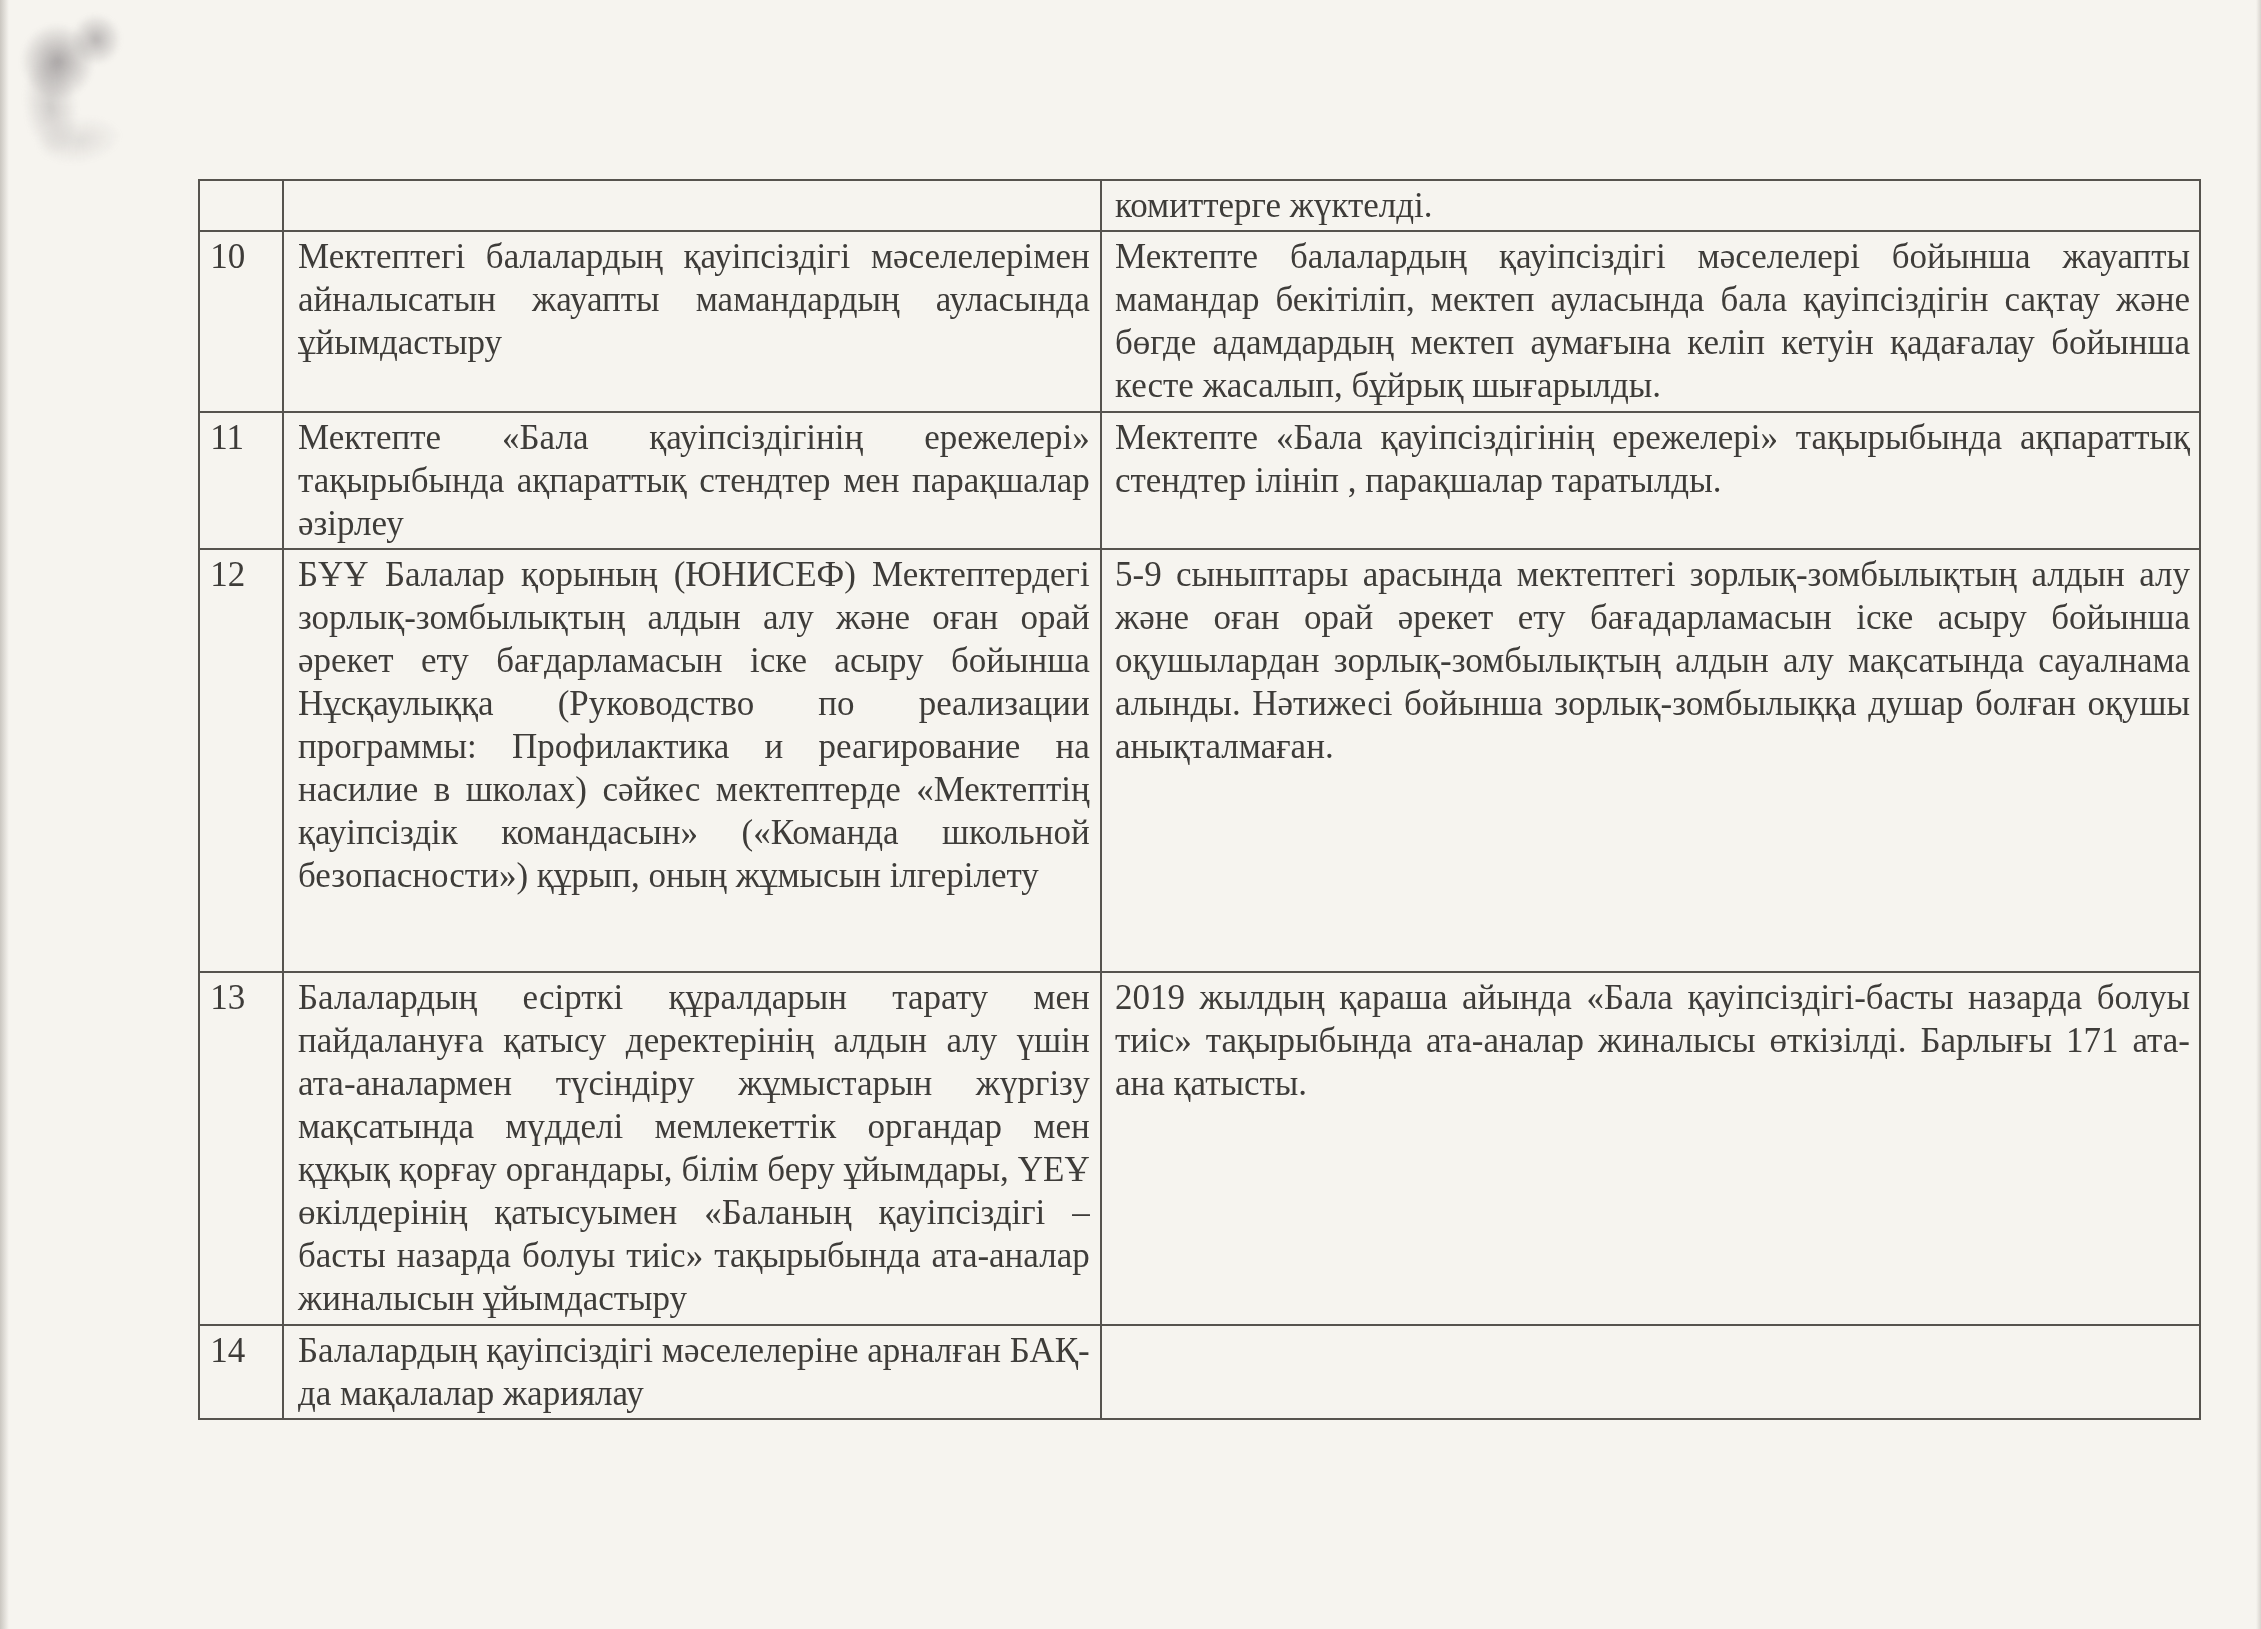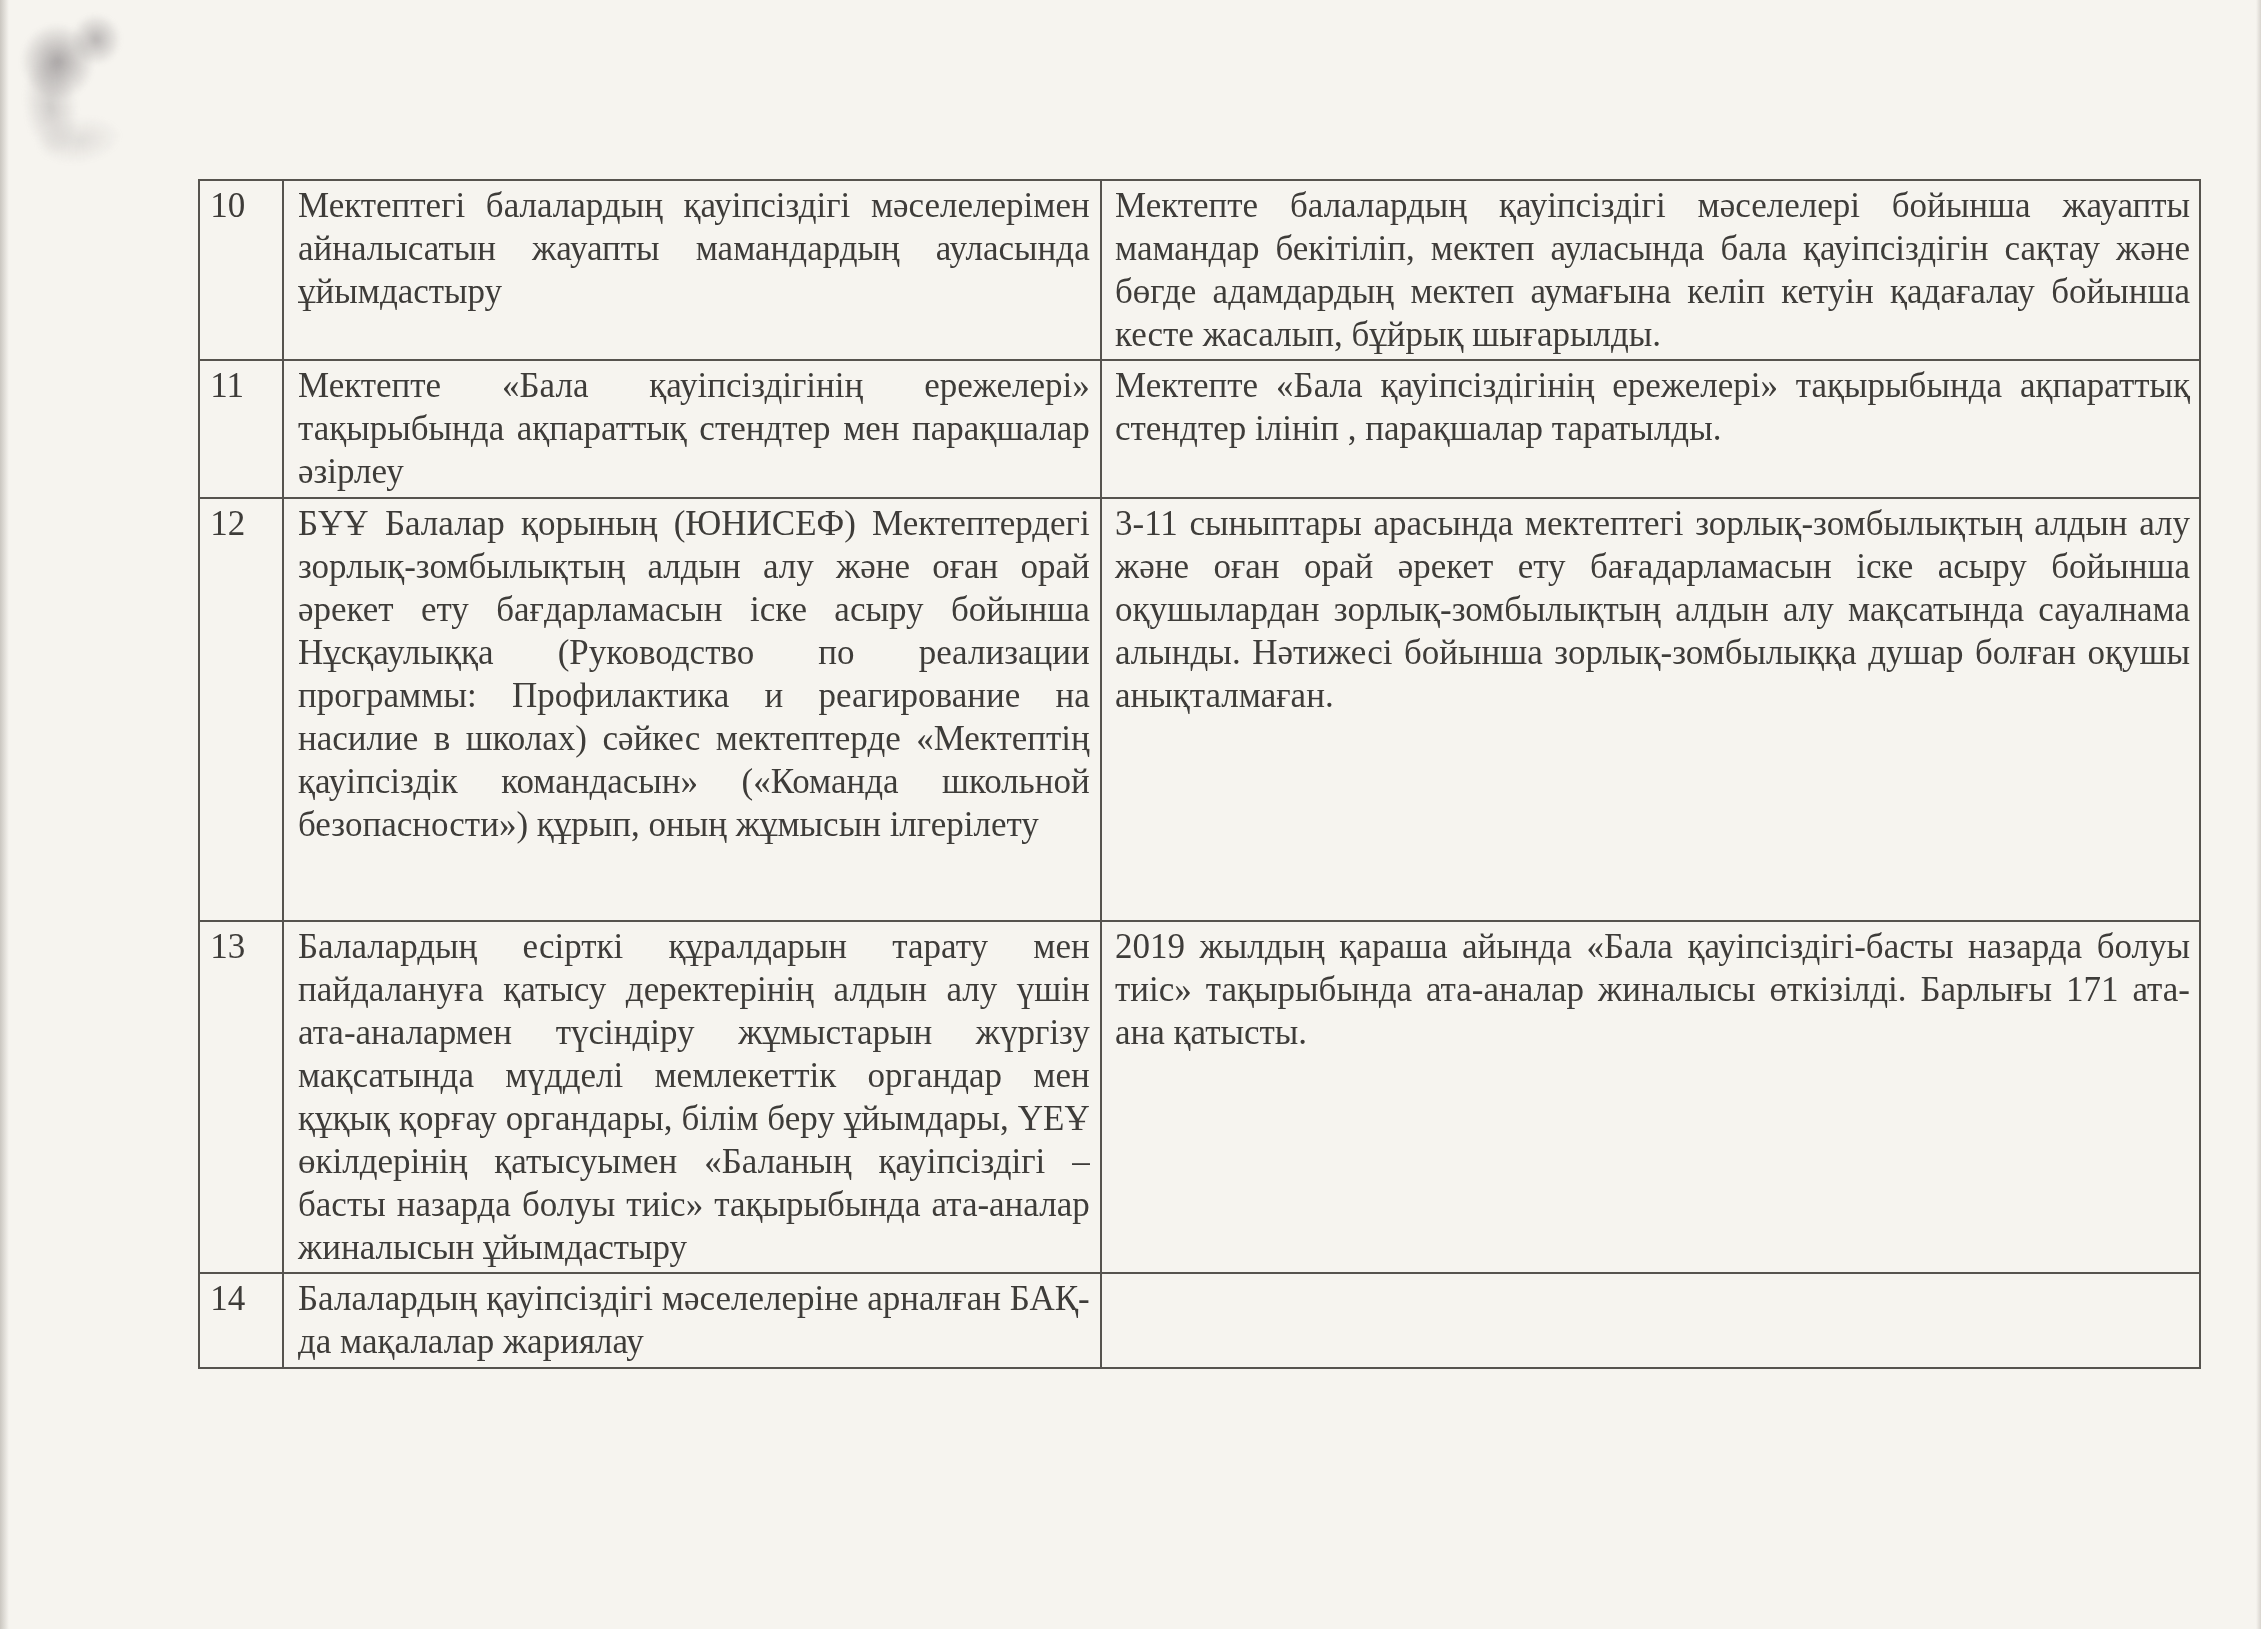--- a/index.html
+++ b/index.html
@@ -88,34 +88,39 @@
 <div class="edge-streak-right"></div>
 <div class="smudge"></div>
 
 <table class="doc-table">
   <colgroup>
     <col class="col-num">
     <col class="col-activity">
     <col class="col-result">
   </colgroup>
   <tbody>
+    <tr class="r0">
+      <td class="num"></td>
+      <td class="activity"></td>
+      <td class="result">комиттерге жүктелді.</td>
+    </tr>
     <tr class="r1">
       <td class="num">10</td>
       <td class="activity">Мектептегі балалардың қауіпсіздігі мәселелерімен айналысатын жауапты мамандардың ауласында ұйымдастыру</td>
       <td class="result">Мектепте балалардың қауіпсіздігі мәселелері бойынша жауапты мамандар бекітіліп, мектеп ауласында бала қауіпсіздігін сақтау және бөгде адамдардың мектеп аумағына келіп кетуін қадағалау бойынша кесте жасалып, бұйрық шығарылды.</td>
     </tr>
     <tr class="r2">
       <td class="num">11</td>
       <td class="activity">Мектепте «Бала қауіпсіздігінің ережелері» тақырыбында ақпараттық стендтер мен парақшалар әзірлеу</td>
       <td class="result">Мектепте «Бала қауіпсіздігінің ережелері» тақырыбында ақпараттық стендтер ілініп , парақшалар таратылды.</td>
     </tr>
     <tr class="r3">
       <td class="num">12</td>
       <td class="activity">БҰҰ Балалар қорының (ЮНИСЕФ) Мектептердегі зорлық-зомбылықтың алдын алу және оған орай әрекет ету бағдарламасын іске асыру бойынша Нұсқаулыққа (Руководство по реализации программы: Профилактика и реагирование на насилие в школах) сәйкес мектептерде «Мектептің қауіпсіздік командасын» («Команда школьной безопасности») құрып, оның жұмысын ілгерілету</td>
-      <td class="result">3-11 сыныптары арасында мектептегі зорлық-зомбылықтың алдын алу және оған орай әрекет ету бағадарламасын іске асыру бойынша оқушылардан зорлық-зомбылықтың алдын алу мақсатында сауалнама алынды. Нәтижесі бойынша зорлық-зомбылыққа душар болған оқушы анықталмаған.</td>
+      <td class="result">5-9 сыныптары арасында мектептегі зорлық-зомбылықтың алдын алу және оған орай әрекет ету бағадарламасын іске асыру бойынша оқушылардан зорлық-зомбылықтың алдын алу мақсатында сауалнама алынды. Нәтижесі бойынша зорлық-зомбылыққа душар болған оқушы анықталмаған.</td>
     </tr>
     <tr class="r4">
       <td class="num">13</td>
       <td class="activity">Балалардың есірткі құралдарын тарату мен пайдалануға қатысу деректерінің алдын алу үшін ата-аналармен түсіндіру жұмыстарын жүргізу мақсатында мүдделі мемлекеттік органдар мен құқық қорғау органдары, білім беру ұйымдары, ҮЕҰ өкілдерінің қатысуымен «Баланың қауіпсіздігі – басты назарда болуы тиіс» тақырыбында ата-аналар жиналысын ұйымдастыру</td>
       <td class="result">2019 жылдың  қараша айында «Бала қауіпсіздігі-басты назарда болуы тиіс» тақырыбында ата-аналар жиналысы өткізілді. Барлығы 171 ата-ана  қатысты.</td>
     </tr>
     <tr class="r5">
       <td class="num">14</td>
       <td class="activity">Балалардың қауіпсіздігі мәселелеріне арналған БАҚ-да мақалалар жариялау</td>
       <td class="result"></td>

